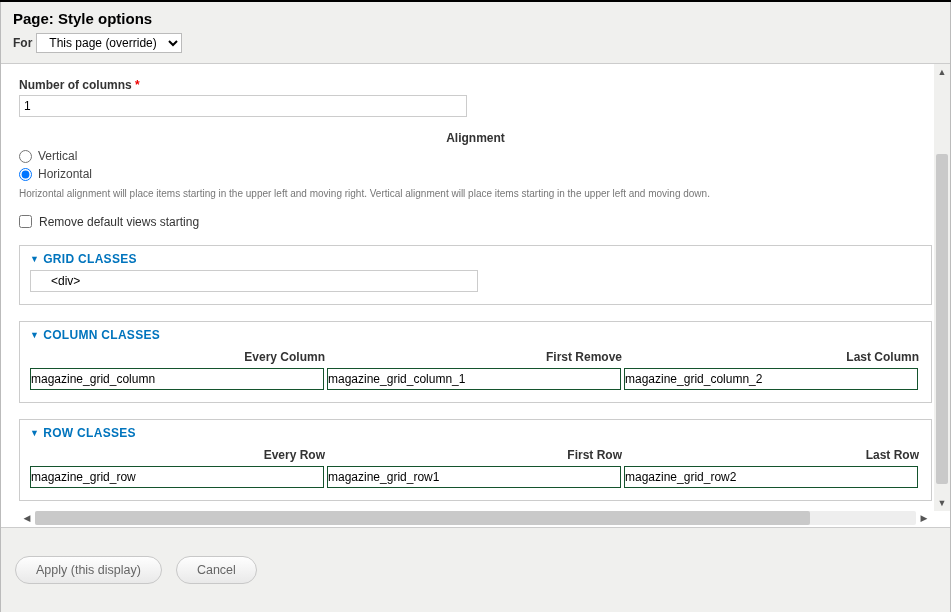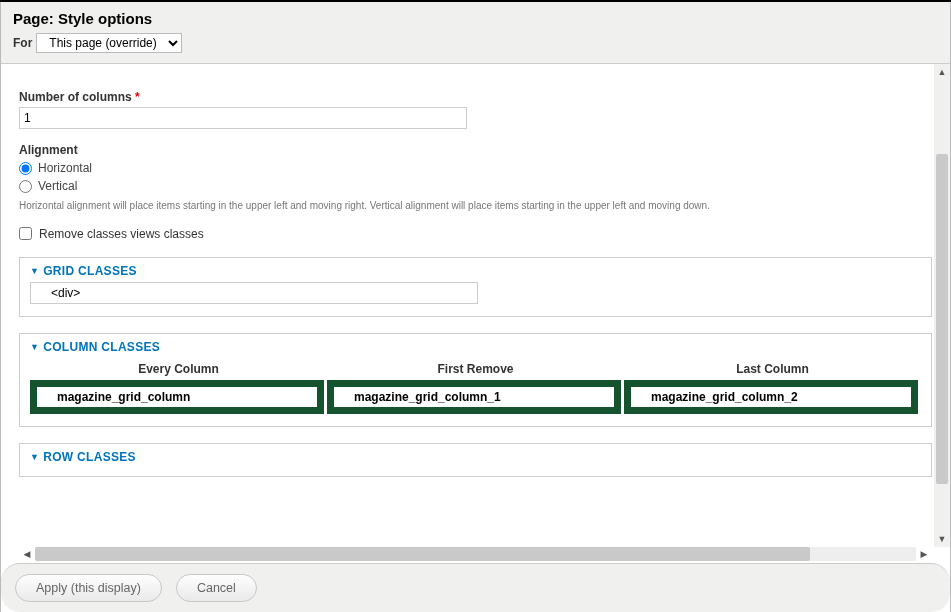--- a/index.html
+++ b/index.html
@@ -6,40 +6,40 @@
   html, body { margin: 0; padding: 0; font-family: "Lucida Grande", "Lucida Sans Unicode", Verdana, sans-serif; font-size: 12px; color: #333; }
   body { background: #fff; width: 951px; height: 612px; overflow: hidden; border-top: 2px solid #000; }
   .modal { width: 951px; height: 610px; background: #fff; display: flex; flex-direction: column; border-left: 1px solid #bbb; border-right: 1px solid #bbb; }
   .modal-header { background: #f0f0ee; padding: 8px 12px 10px 12px; border-bottom: 1px solid #ccc; }
   .modal-title { font-size: 15px; font-weight: bold; color: #000; margin-bottom: 6px; }
   .for-row { display: flex; align-items: center; gap: 4px; font-size: 12px; }
   .for-row label { font-weight: bold; }
   .for-select { font-size: 12px; padding: 1px 8px; border: 1px solid #bbb; background: #fff; }
   .scroll-area { flex: 1; position: relative; overflow: hidden; background: #fff; }
   .scroll-content { padding: 6px 18px 8px 18px; }
-  .field-label { font-weight: bold; font-size: 12px; margin-top: 20px; }
+  .field-label { font-weight: bold; font-size: 12px; margin-top: 8px; }
   .required { color: #e00; }
   input[type=text].wide { width: 448px; padding: 3px 4px; border: 1px solid #ccc; font-size: 12px; margin-top: 3px; }
-  .section-label { font-weight: bold; margin-top: 14px; }
+  .section-label { font-weight: bold; margin-top: 14px; text-align: center; }
   .radio-group { margin-top: 4px; }
   .radio-item { display: flex; align-items: center; gap: 6px; margin: 4px 0; color: #444; }
   .radio-item input[type=radio] { margin: 0; }
   .desc { color: #777; font-size: 10px; line-height: 1.35; margin-top: 6px; }
   .checkbox-row { display: flex; align-items: center; gap: 7px; margin-top: 14px; color: #333; }
   .checkbox-row input { margin: 0; }
   .fieldset { border: 1px solid #ccc; margin-top: 16px; padding: 6px 10px 12px 10px; }
   .legend { color: #0074bd; font-size: 12px; font-weight: bold; letter-spacing: 0.3px; cursor: pointer; display: flex; align-items: center; gap: 4px; }
   .legend .tri { font-size: 9px; color: #0074bd; }
   .sub-label { font-weight: bold; margin-top: 6px; }
   .wrap-input { width: 448px; padding: 3px 20px; border: 1px solid #ccc; font-size: 12px; margin-top: 4px; }
   table.cls { width: 100%; border-collapse: collapse; margin-top: 6px; }
-  table.cls th { text-align: center; font-weight: bold; font-size: 12px; padding: 2px 2px 4px 2px; }
+  table.cls th { text-align: right; font-weight: bold; font-size: 12px; padding: 2px 2px 4px 2px; }
   table.cls td { padding: 0; }
-  table.cls input { width: 99%; padding: 3px 20px; border: 7px solid #14532d; font-size: 12px; font-weight: bold; }
-  .footer { background: #f0f0ee; padding: 10px 14px; border-top: 1px solid #ccc; display: flex; gap: 14px; border-radius: 19px; }
+  table.cls input { width: 99%; padding: 3px 0; border: 1px solid #14532d; font-size: 12px; }
+  .footer { background: #f0f0ee; padding: 28px 14px; border-top: 1px solid #ccc; display: flex; gap: 14px; }
   button.pill { border: 1px solid #c8c8c8; background: linear-gradient(#fefefe, #e9e9e9); color: #666; border-radius: 16px; padding: 6px 20px; font-size: 12.5px; cursor: pointer; font-family: inherit; }
   .vscroll { position: absolute; right: 0; top: 0; bottom: 0; width: 16px; background: #f0f0ee; }
   .vscroll .up, .vscroll .down { height: 16px; display:flex; align-items:center; justify-content:center; color:#555; font-size:9px; }
   .vscroll .thumb { position:absolute; left:2px; right:2px; top: 90px; height: 330px; background: #c9c9c9; border-radius: 2px; }
   .hscroll-wrap { height: 16px; display:flex; align-items:stretch; padding: 0 18px 2px 18px; }
   .hscroll { flex:1; background: #eee; position: relative; border-radius: 2px; }
   .hscroll .thumb { position:absolute; left:0; top:0; bottom:0; width: 88%; background: #c9c9c9; border-radius: 2px; }
   .hscroll-wrap .arrow { width: 16px; display:flex; align-items:center; justify-content:center; color:#555; font-size:9px; }
 </style>
 </head>
@@ -62,33 +62,33 @@
 
       <div class="field-label">
         <span>Number of columns</span>
         <span class="required"> *</span>
       </div>
       <input type="text" class="wide" value="1" style="">
 
       <div class="section-label">Alignment</div>
       <div class="radio-group">
         <label class="radio-item">
+          <input type="radio" name="align" style="">
+          <span>Vertical</span>
+        </label>
+        <label class="radio-item">
           <input type="radio" name="align" checked="" style="">
           <span>Horizontal</span>
-        </label>
-        <label class="radio-item">
-          <input type="radio" name="align" style="">
-          <span>Vertical</span>
         </label>
       </div>
       <div class="desc">Horizontal alignment will place items starting in the upper left and moving right. Vertical alignment will place items starting in the upper left and moving down.</div>
 
       <label class="checkbox-row">
         <input type="checkbox" style="">
-        <span>Remove classes views classes</span>
+        <span>Remove default views starting</span>
       </label>
 
       <div class="fieldset">
         <div class="legend">
           <span class="tri">▼</span>
           <span>GRID CLASSES</span>
         </div>
         <input type="text" class="wrap-input" value="&lt;div&gt;" style="">
       </div>
 
@@ -111,20 +111,34 @@
           </tr>
         </tbody>
           </table>
       </div>
 
       <div class="fieldset">
         <div class="legend">
           <span class="tri">▼</span>
           <span>ROW CLASSES</span>
         </div>
+        <table class="cls">
+          <tbody>
+              <tr>
+            <th>Every Row</th>
+            <th>First Row</th>
+            <th>Last Row</th>
+          </tr>
+          <tr>
+            <td><input type="text" value="magazine_grid_row" style=""></td>
+            <td><input type="text" value="magazine_grid_row1" style=""></td>
+            <td><input type="text" value="magazine_grid_row2" style=""></td>
+          </tr>
+        </tbody>
+          </table>
       </div>
 
     </div>
 
     <div class="vscroll">
       <div class="up">▲</div>
       <div class="thumb"></div>
       <div class="down" style="position:absolute;bottom:0;left:0;right:0;">▼</div>
     </div>
   </div>

